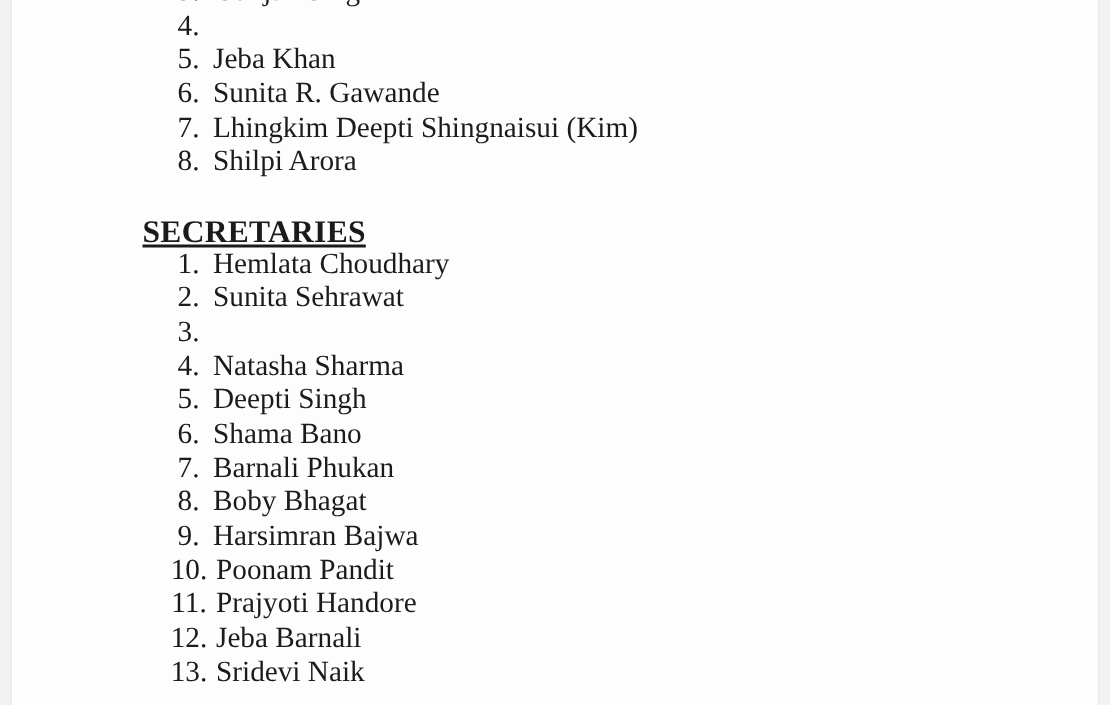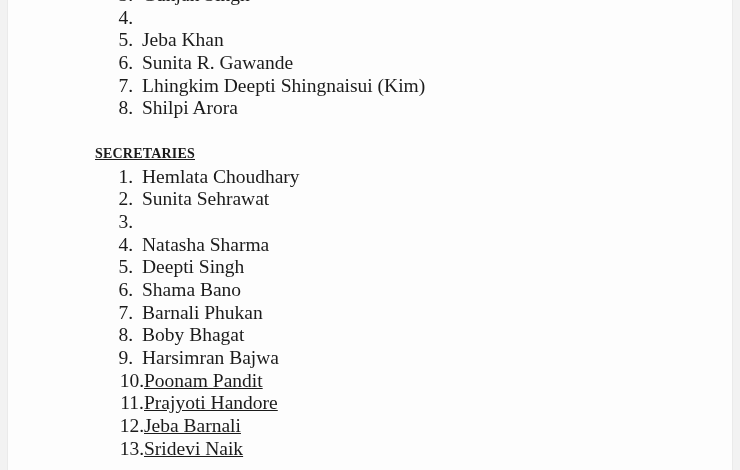--- a/index.html
+++ b/index.html
@@ -73,32 +73,31 @@
     flex: 0 0 auto;
   }
   .item-text {
     display: inline-block;
     padding-left: 9px;
     flex: 0 0 auto;
   }
   
   .list-item.tight .marker {
     width: 36px;
-    text-align: right;
+    text-align: center;
     padding-left: 13px;
   }
   .list-item.tight .item-text {
     padding-left: 0;
-    text-decoration: underline;
   }
 
   .section-heading {
     font-weight: bold;
     text-decoration: underline;
-    font-size: 14px;
+    font-size: 21px;
     letter-spacing: 0.2px;
     height: 22.7px;
     line-height: 22.7px;
     white-space: nowrap;
   }
   .spacer {
     height: 22.7px;
   }
 </style>
 </head>

